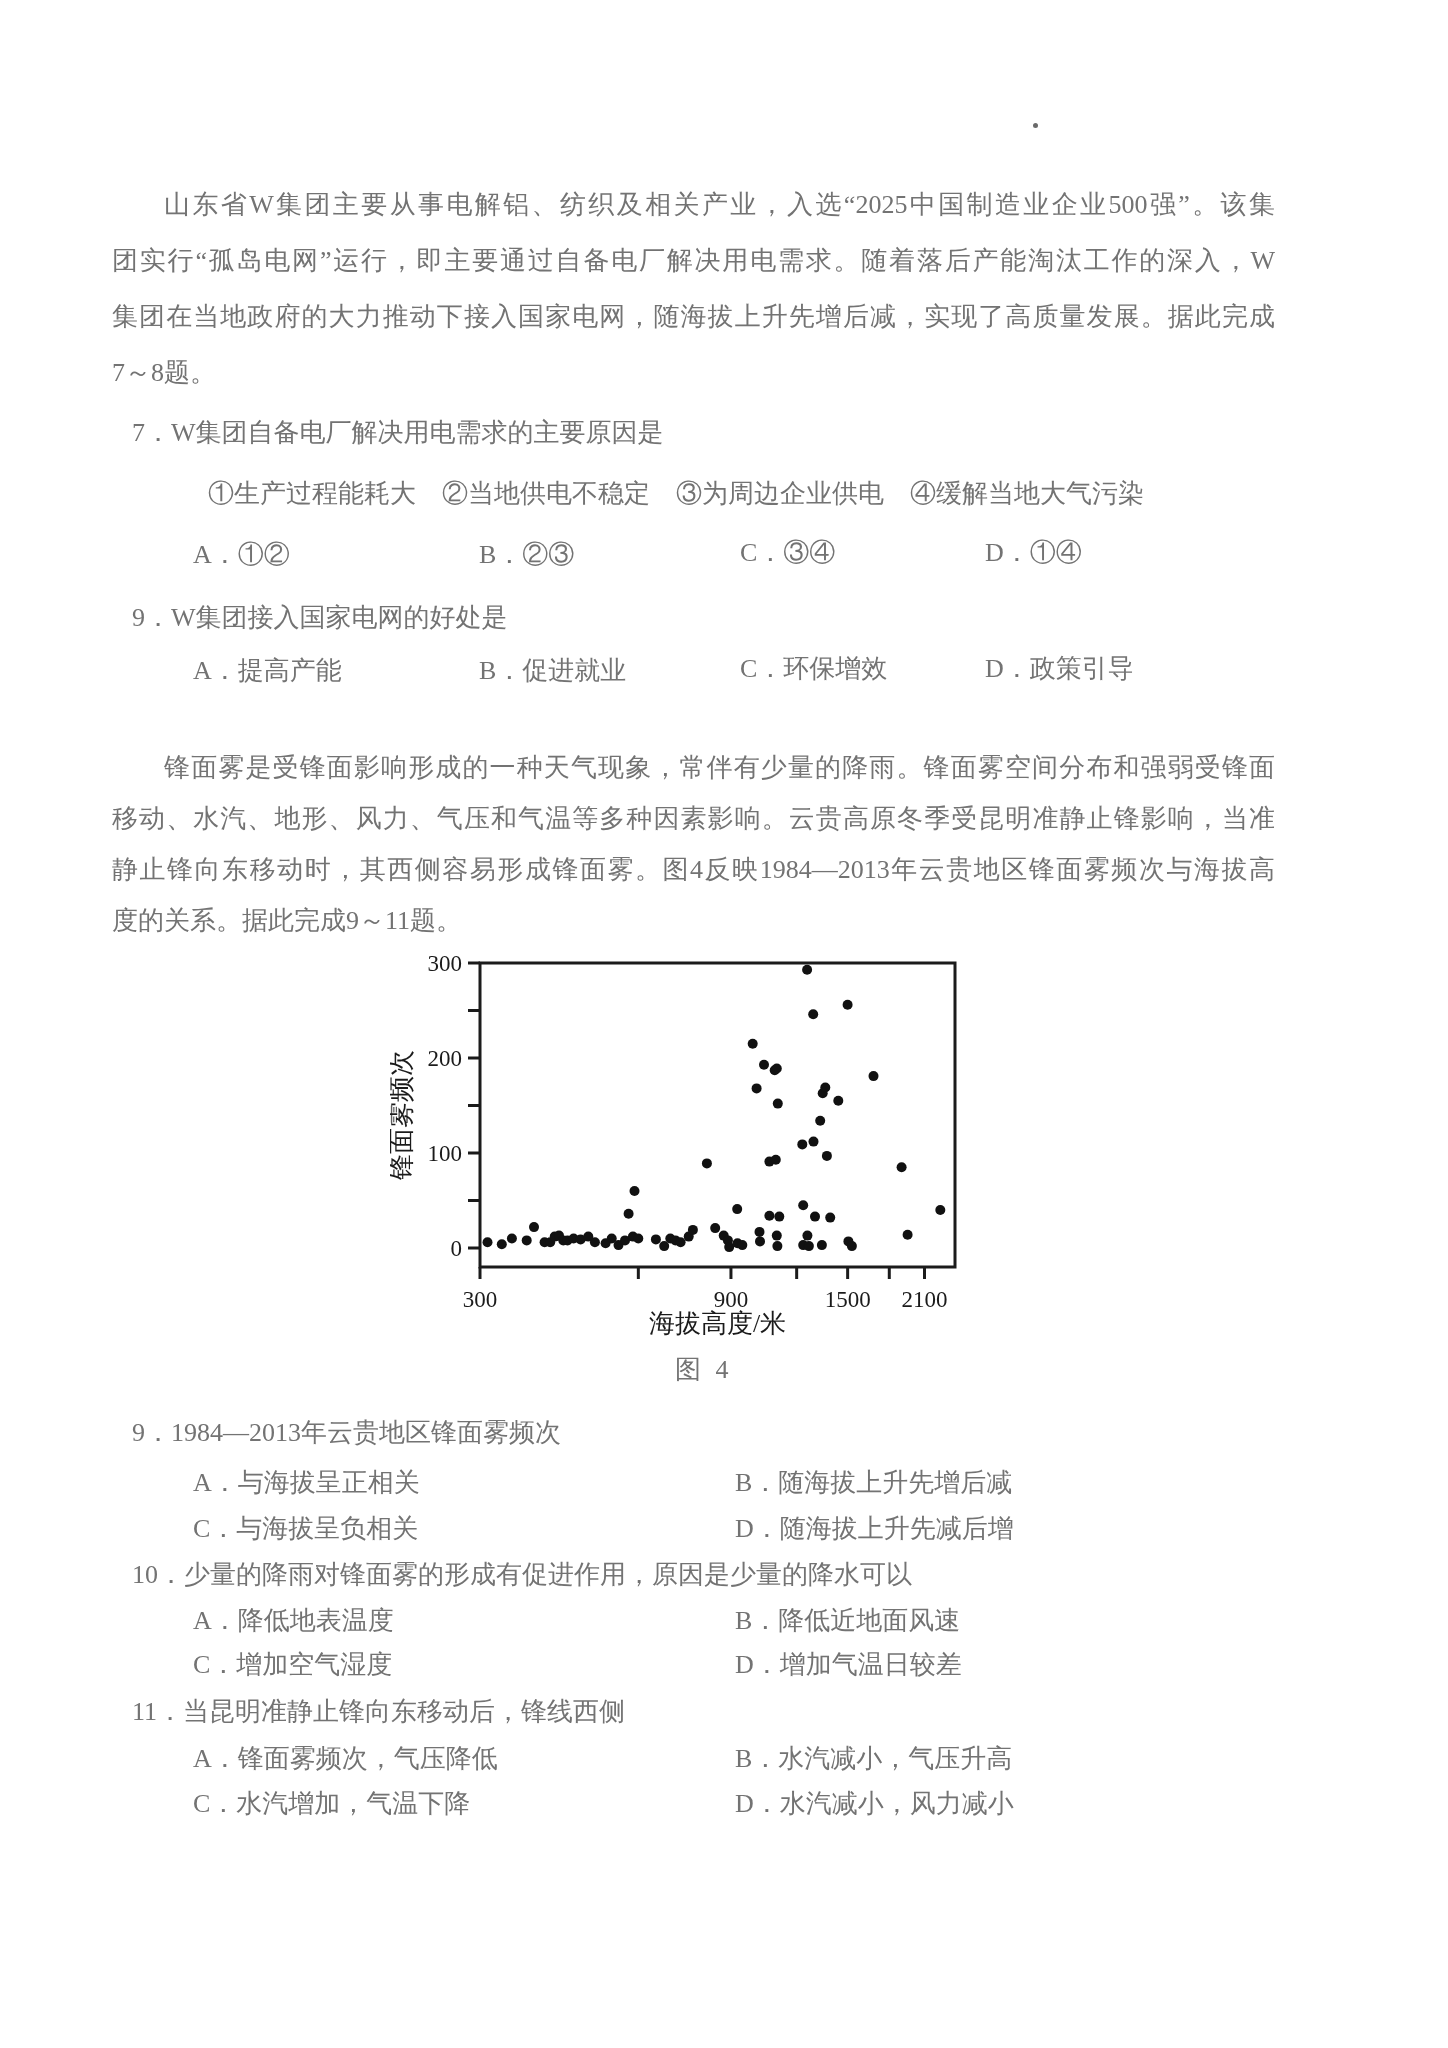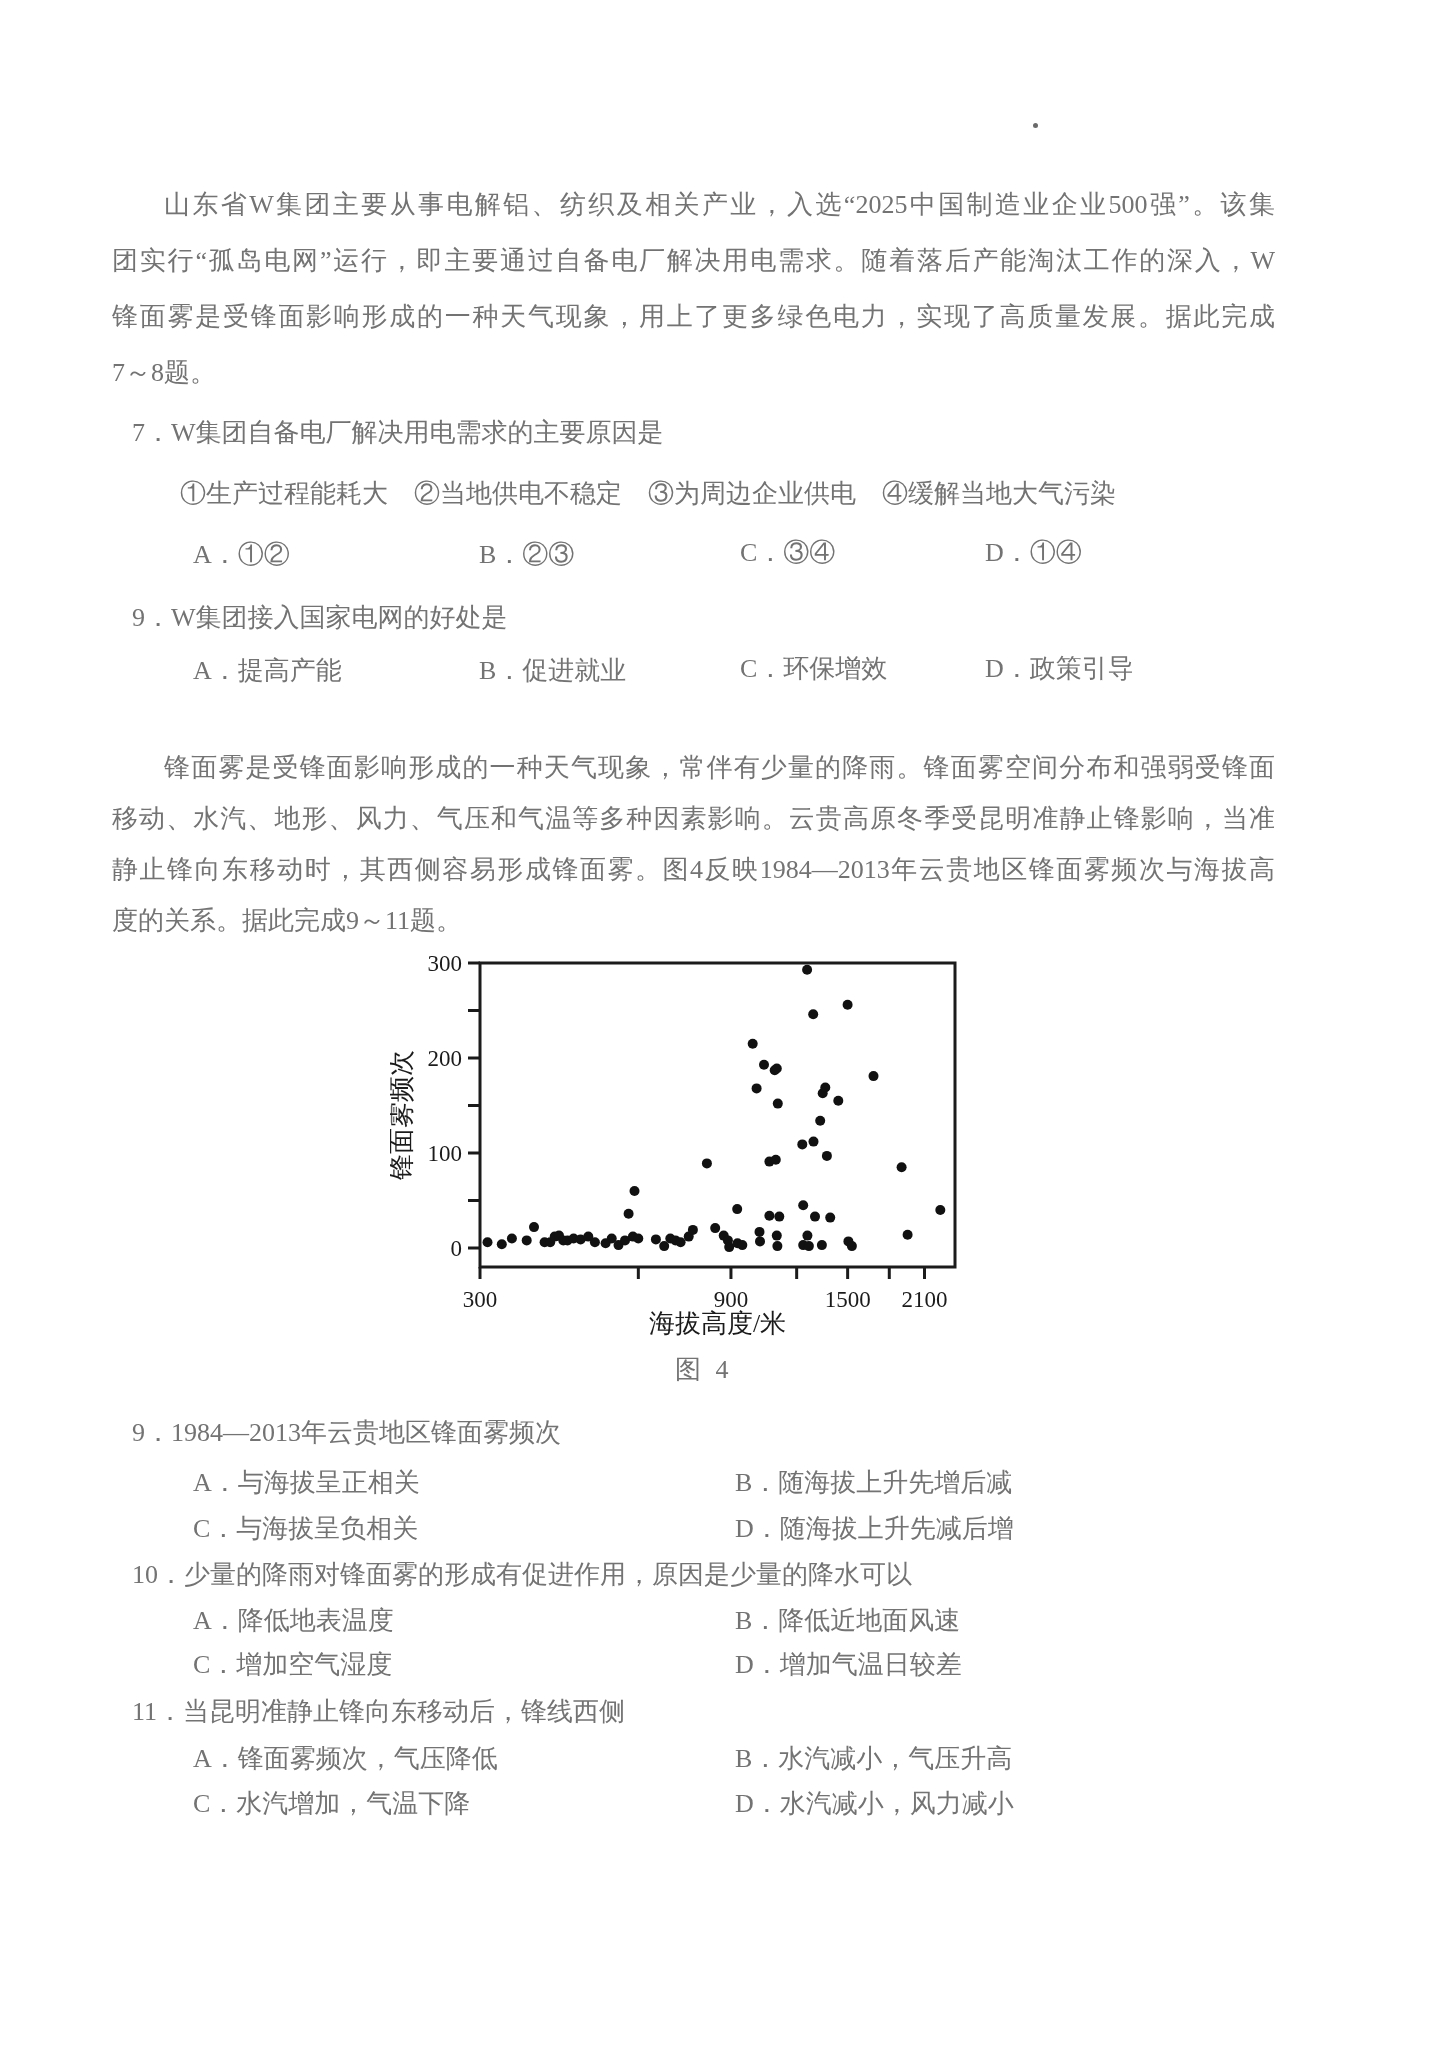--- a/index.html
+++ b/index.html
@@ -26,26 +26,26 @@
   .stray{position:absolute;left:1033px;top:123px;width:5px;height:5px;border-radius:50%;background:#6a6a6a;}
 </style>
 </head>
 <body>
 
 <div class="page">
   <div class="stray"></div>
 
   <div class="line just indent" style="top:188px">山东省W集团主要从事电解铝、纺织及相关产业，入选“2025中国制造业企业500强”。该集</div>
   <div class="line just" style="top:244px">团实行“孤岛电网”运行，即主要通过自备电厂解决用电需求。随着落后产能淘汰工作的深入，W</div>
-  <div class="line just" style="top:300px">锋面雾是受锋面影响形成的一种天气现象，用上了更多绿色电力，实现了高质量发展。据此完成</div>
+  <div class="line just" style="top:300px">集团在当地政府的大力推动下接入国家电网，随海拔上升先增后减，实现了高质量发展。据此完成</div>
   <div class="line" style="left:112px;top:356px">7～8题。</div>
 
   <div>
     <div class="stem" style="top:415px">7．W集团自备电厂解决用电需求的主要原因是</div>
-    <div class="line" style="left:180px;top:477px">①生产过程能耗大　②当地供电不稳定　③为周边企业供电　④缓解当地大气污染</div>
+    <div class="line" style="left:208px;top:477px">①生产过程能耗大　②当地供电不稳定　③为周边企业供电　④缓解当地大气污染</div>
     <span class="opt colA" style="top:537px">A．①②</span>
     <span class="opt colB" style="top:537px">B．②③</span>
     <span class="opt colC" style="top:535px">C．③④</span>
     <span class="opt colD" style="top:535px">D．①④</span>
   </div>
 
   <div>
     <div class="stem" style="top:600px">9．W集团接入国家电网的好处是</div>
     <span class="opt colA" style="top:653px">A．提高产能</span>
     <span class="opt colB" style="top:653px">B．促进就业</span>

